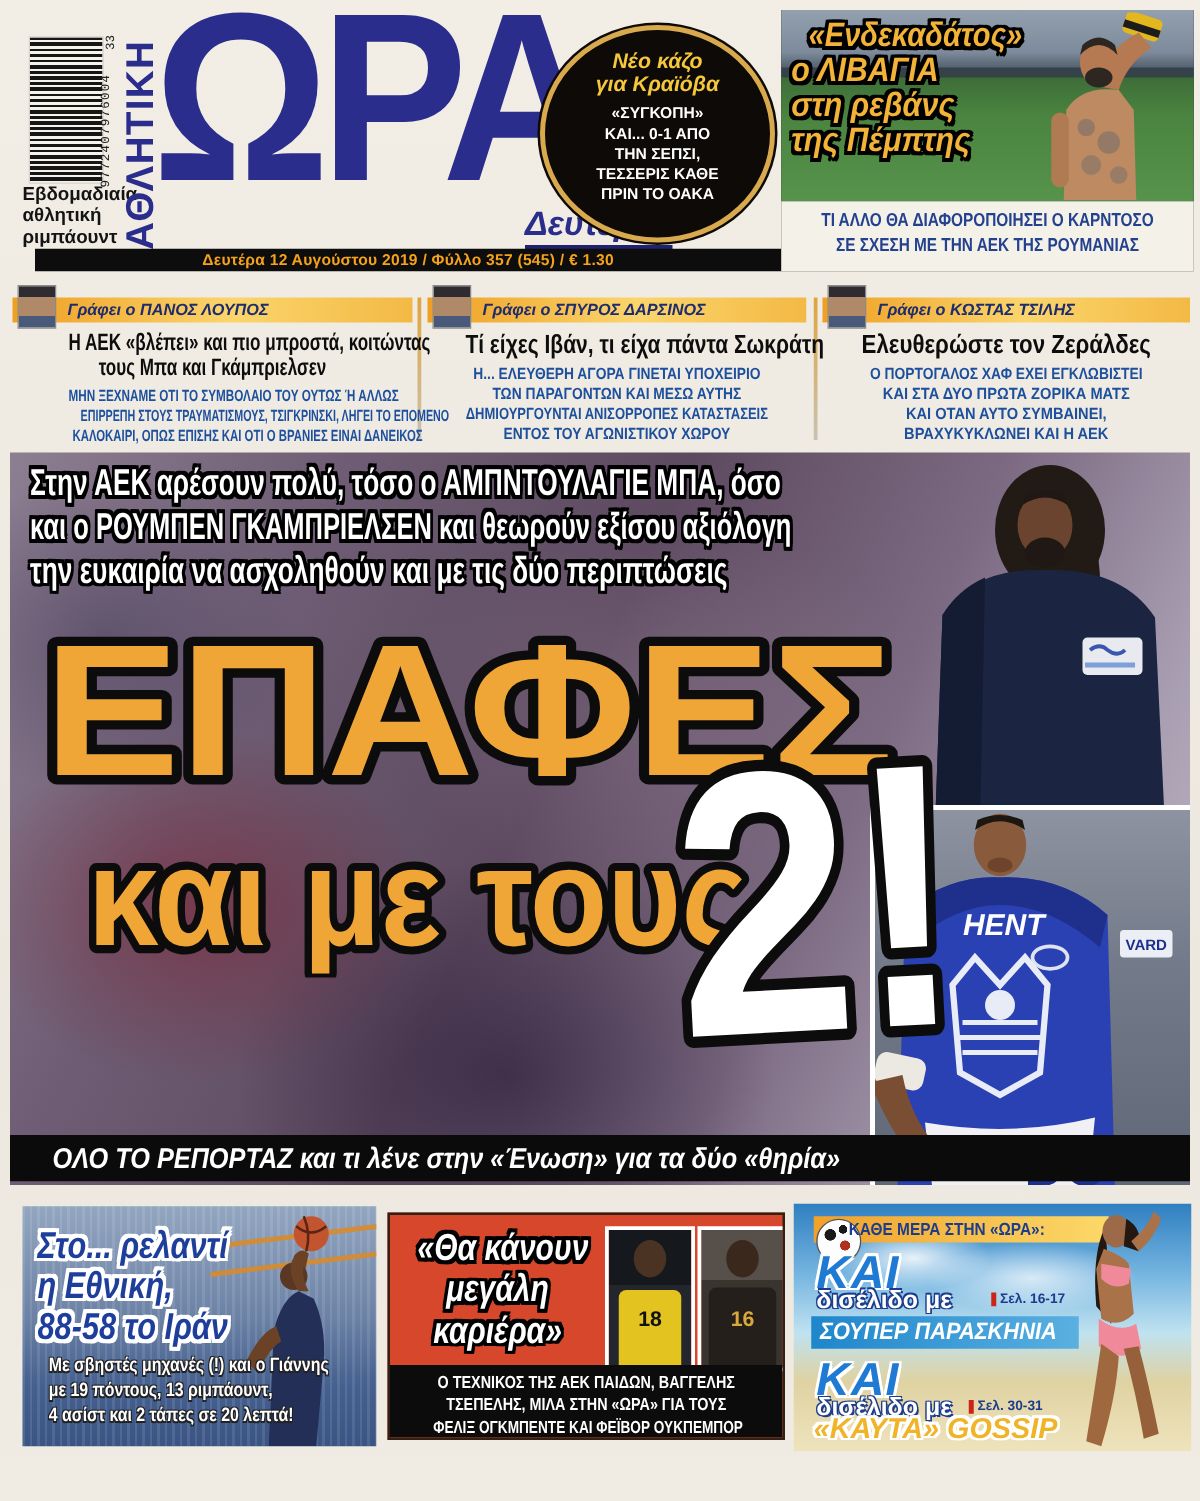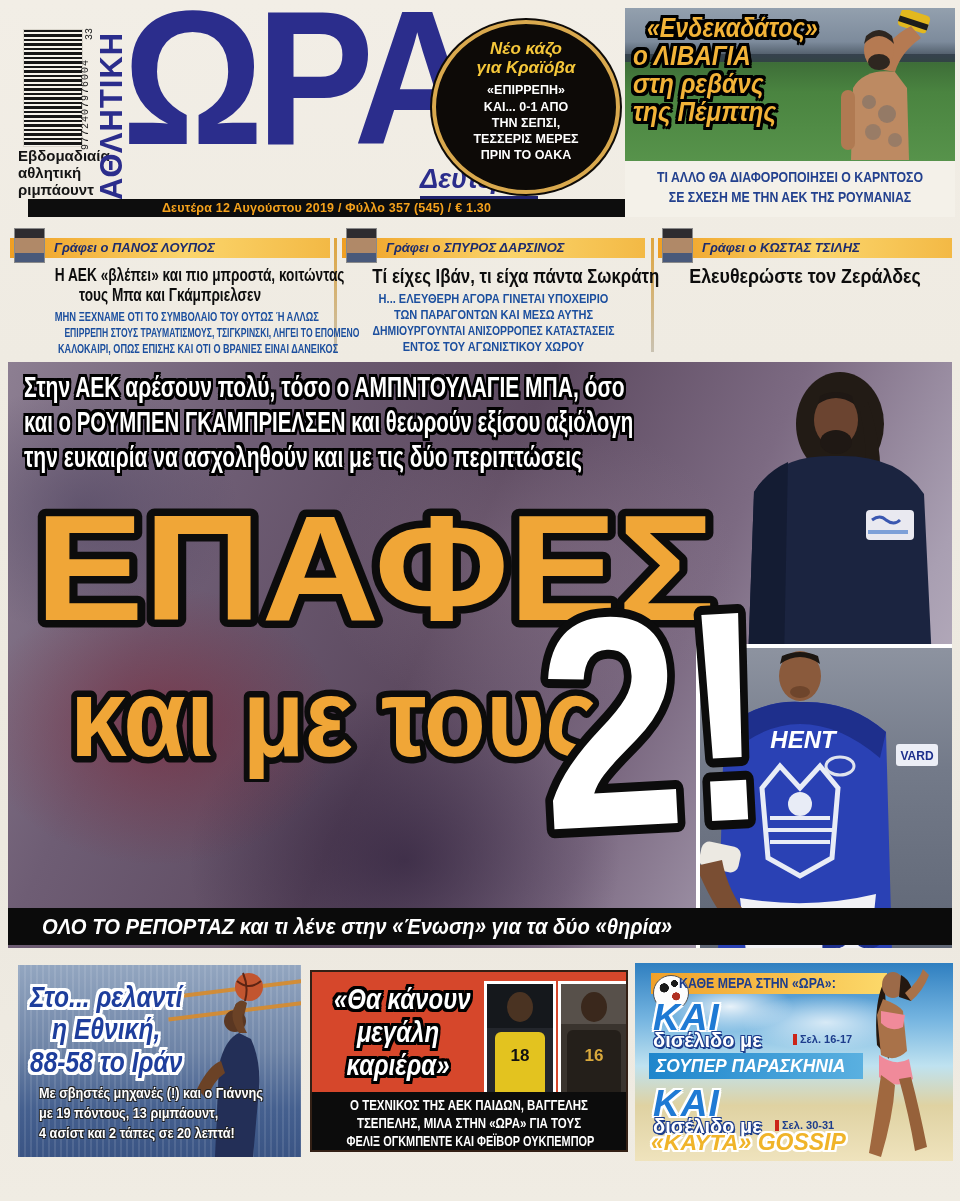--- a/index.html
+++ b/index.html
@@ -4,21 +4,21 @@
 <style>
   html,body{margin:0;padding:0;background:#fff;}
   #page{position:relative;width:960px;height:1201px;overflow:hidden;
         background:linear-gradient(180deg,#f2eee6 0%,#efebe2 30%,#ece8df 70%,#f0ece3 100%);
         font-family:"Liberation Sans",sans-serif;}
   .abs{position:absolute;}
   
   .ol-k2{text-shadow:-2px -2px 0 #000,2px -2px 0 #000,-2px 2px 0 #000,2px 2px 0 #000,-2px 0 0 #000,2px 0 0 #000,0 -2px 0 #000,0 2px 0 #000;}
   .ol-k3{text-shadow:-3px -3px 0 #000,3px -3px 0 #000,-3px 3px 0 #000,3px 3px 0 #000,-3px 0 0 #000,3px 0 0 #000,0 -3px 0 #000,0 3px 0 #000,-2px -3px 0 #000,2px 3px 0 #000,-3px 2px 0 #000,3px -2px 0 #000;}
   .ol-w2{text-shadow:-2px -2px 0 #fff,2px -2px 0 #fff,-2px 2px 0 #fff,2px 2px 0 #fff,-2px 0 0 #fff,2px 0 0 #fff,0 -2px 0 #fff,0 2px 0 #fff;}
-  .ol-w3{text-shadow:-3px -3px 0 #fff,3px -3px 0 #fff,-3px 3px 0 #fff,3px 3px 0 #fff,-3px 0 0 #fff,3px 0 0 #fff,0 -3px 0 #fff,0 3px 0 #fff,-2px -3px 0 #fff,2px 3px 0 #fff,-3px 2px 0 #fff,3px -2px 0 #fff;text-align:center;}
+  .ol-w3{text-shadow:-3px -3px 0 #fff,3px -3px 0 #fff,-3px 3px 0 #fff,3px 3px 0 #fff,-3px 0 0 #fff,3px 0 0 #fff,0 -3px 0 #fff,0 3px 0 #fff,-2px -3px 0 #fff,2px 3px 0 #fff,-3px 2px 0 #fff,3px -2px 0 #fff;}
   .sq{display:block;white-space:nowrap;transform-origin:50% 50%;}
   .sqL{display:block;white-space:nowrap;transform-origin:0 50%;}
   svg text{font-family:"Liberation Sans",sans-serif;font-weight:bold;}
   
   #barcode{left:24px;top:30px;width:58px;height:116px;
     background:repeating-linear-gradient(180deg,#161616 0 2px,#f6f3ec 2px 4px,#161616 4px 7px,#f6f3ec 7px 9px);
     outline:1px solid #d8d4ca;}
   #barcode-num{left:80px;top:32px;height:118px;writing-mode:vertical-rl;transform:rotate(180deg);
     font-family:"Liberation Mono",monospace;font-size:10px;color:#222;letter-spacing:1px;}
   #barcode-extra{left:84px;top:28px;writing-mode:vertical-rl;transform:rotate(180deg);
@@ -125,24 +125,24 @@
   <div class="abs" id="brand-vert">ΑΘΛΗΤΙΚΗ</div>
   <div class="abs" id="brand-main">ΩΡΑ</div>
   <div class="abs" id="brand-sub">Δευτέρας</div>
 
   <div class="abs" id="badge">
     <div class="t">
       <span class="sq">Νέο κάζο</span>
       <span class="sq">για Κραϊόβα</span>
     </div>
     <div class="bd">
-      <div>«ΕΠΙΡΡΕΠΗ»</div>
+      <div>«ΣΥΓΚΟΠΗ»</div>
       <div>ΚΑΙ... 0-1 ΑΠΟ</div>
       <div>ΤΗΝ ΣΕΠΣΙ,</div>
-      <div>ΤΕΣΣΕΡΙΣ ΜΕΡΕΣ</div>
+      <div>ΤΕΣΣΕΡΙΣ ΚΑΘΕ</div>
       <div>ΠΡΙΝ ΤΟ ΟΑΚΑ</div>
     </div>
   </div>
 
   <div class="abs" id="datebar">Δευτέρα 12 Αυγούστου 2019 / Φύλλο 357 (545) / € 1.30</div>
 
   <div class="abs" id="tr-panel">
     <div class="abs" id="tr-photo">
       <div class="band"></div>
       <svg class="abs" style="right:2px;top:2px" width="150" height="150" viewBox="0 0 150 150">
@@ -208,20 +208,26 @@
     </div>
   </div>
 
   <div class="abs col" style="left:658px;width:294px">
     <div class="byline">
       <div class="aphoto"></div>
       <span>Γράφει ο ΚΩΣΤΑΣ ΤΣΙΛΗΣ</span>
     </div>
     <div class="chead" style="font-size:21px">
       <span class="sq" style="transform:scaleX(.85)">Ελευθερώστε τον Ζεράλδες</span>
+    </div>
+    <div class="cdeck">
+      <span class="sq" style="transform:scaleX(.85)">Ο ΠΟΡΤΟΓΑΛΟΣ ΧΑΦ ΕΧΕΙ ΕΓΚΛΩΒΙΣΤΕΙ</span>
+      <span class="sq" style="transform:scaleX(.9)">ΚΑΙ ΣΤΑ ΔΥΟ ΠΡΩΤΑ ΖΟΡΙΚΑ ΜΑΤΣ</span>
+      <span class="sq" style="transform:scaleX(.9)">ΚΑΙ ΟΤΑΝ ΑΥΤΟ ΣΥΜΒΑΙΝΕΙ,</span>
+      <span class="sq" style="transform:scaleX(.9)">ΒΡΑΧΥΚΥΚΛΩΝΕΙ ΚΑΙ Η ΑΕΚ</span>
     </div>
   </div>
 
   <div class="abs" id="feature">
 
     <svg class="abs" id="aek-player" width="240" height="300" viewBox="0 0 240 300">
       <ellipse cx="122" cy="62" rx="44" ry="52" fill="#221b15"></ellipse>
       <path d="M150 40 Q168 90 160 150 L146 150 Q152 90 142 50 Z" fill="#221b15"></path>
       <ellipse cx="118" cy="58" rx="22" ry="27" fill="#6b4430"></ellipse>
       <ellipse cx="118" cy="80" rx="16" ry="12" fill="#1f1814"></ellipse>

